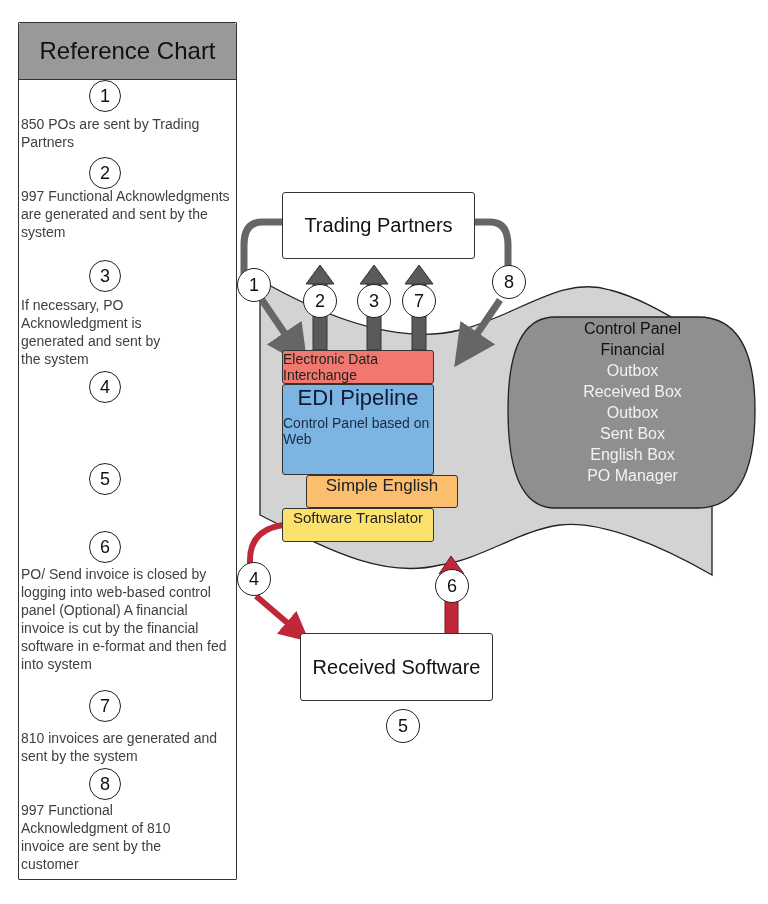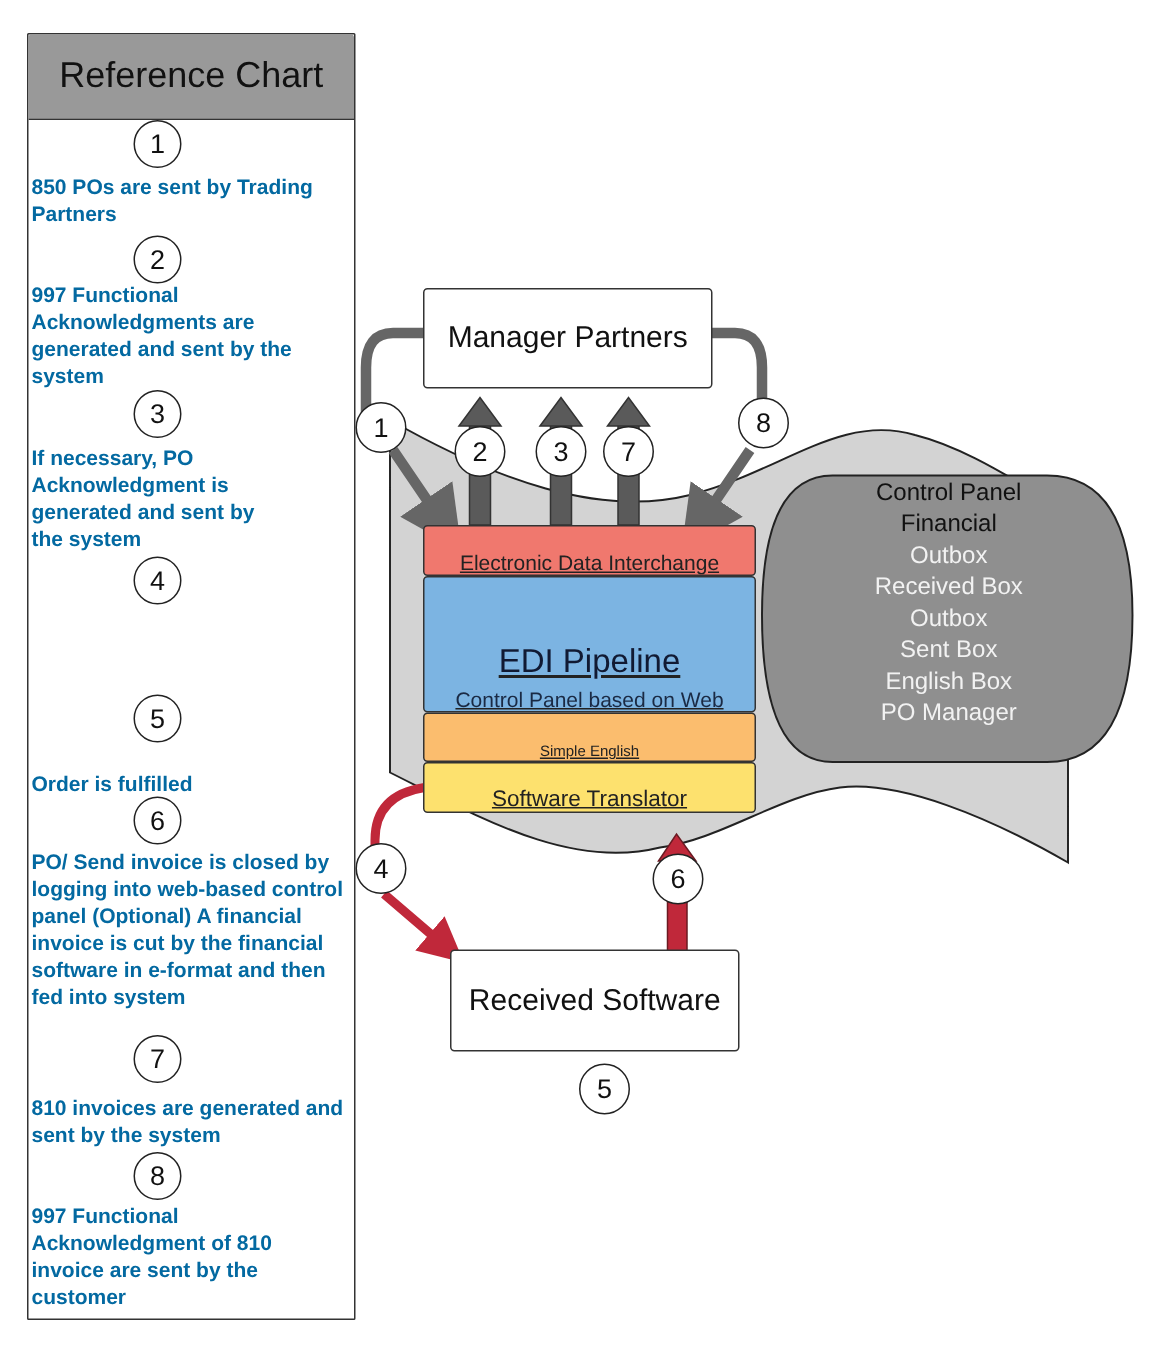--- a/index.html
+++ b/index.html
@@ -9,32 +9,32 @@
   
   .ref-panel { position: absolute; left: 18px; top: 22px; width: 219px; height: 858px;
                border: 1.5px solid #333; border-radius: 1px; background: #fff; box-sizing: border-box; }
   .ref-header { position: absolute; left: 0; top: 0; right: 0; height: 56px; background: #999999;
                 border-bottom: 1.5px solid #333; border-radius: 2px 2px 0 0;
                 display: flex; align-items: center; justify-content: center;
                 font-size: 24px; color: #111; }
   .ref-num { position: absolute; left: 70px; width: 32px; height: 32px; border: 1.4px solid #222;
              border-radius: 50%; background: #fff; display: flex; align-items: center; justify-content: center;
              font-size: 18px; box-sizing: border-box; }
-  .ref-text { position: absolute; left: 2px; width: 214px; font-size: 14px; line-height: 18px; color: #0369a1; font-weight: bold; }
+  .ref-text { position: absolute; left: 2px; width: 214px; font-size: 14px; line-height: 18px; color: #404040; }
 
   
   svg.diagram { position: absolute; left: 0; top: 0; }
   .box-label { position: absolute; display: flex; align-items: center; justify-content: center;
                text-align: center; box-sizing: border-box; }
   .num-circle { position: absolute; width: 34px; height: 34px; border: 1.4px solid #222; border-radius: 50%;
                 background: #fff; display: flex; align-items: center; justify-content: center;
                 font-size: 18px; box-sizing: border-box; }
-  .layer { position: absolute; left: 282px; width: 222px; border: 1.3px solid #333; border-radius: 3px;
-           box-sizing: border-box; display: flex; flex-direction: column; align-items: center; justify-content: flex-end;
-           color: #222; text-decoration: underline; }
+  .layer { position: absolute; left: 282px; width: 152px; border: 1.3px solid #333; border-radius: 3px;
+           box-sizing: border-box; display: flex; flex-direction: column; align-items: center; justify-content: flex-start;
+           color: #222; }
   .cp-title { color: #111; font-size: 16px; line-height: 21px; }
   .cp-item { color: #f2f2f2; font-size: 16px; line-height: 21px; }
 </style>
 </head>
 <body>
 
 <div class="ref-panel">
   <div class="ref-header">Reference Chart</div>
 
   <div class="ref-num" style="top:57px">1</div>
@@ -42,21 +42,20 @@
 
   <div class="ref-num" style="top:134px">2</div>
   <div class="ref-text" style="top:164px">997 Functional Acknowledgments are generated and sent by the system</div>
 
   <div class="ref-num" style="top:237px">3</div>
   <div class="ref-text" style="top:273px; width:160px">If necessary, PO Acknowledgment is generated and sent by the system</div>
 
   <div class="ref-num" style="top:348px">4</div>
 
   <div class="ref-num" style="top:440px">5</div>
-  <div class="ref-text" style="top:490px">Order is fulfilled</div>
 
   <div class="ref-num" style="top:508px">6</div>
   <div class="ref-text" style="top:542px">PO/ Send invoice is closed by logging into web-based control panel (Optional) A financial invoice is cut by the financial software in e-format and then fed into system</div>
 
   <div class="ref-num" style="top:667px">7</div>
   <div class="ref-text" style="top:706px">810 invoices are generated and sent by the system</div>
 
   <div class="ref-num" style="top:745px">8</div>
   <div class="ref-text" style="top:778px; width:170px">997 Functional Acknowledgment  of 810 invoice are sent by the customer</div>
 </div>
@@ -95,31 +94,31 @@
 
   <g>
     <rect x="445" y="572" width="13" height="62" fill="#c0283a" stroke="#6a1a22" stroke-width="1"></rect>
     <path d="M439,574 L451,556 L464,574 Z" fill="#c0283a" stroke="#6a1a22" stroke-width="1"></path>
   </g>
 
   <path d="M555,317 L698,317 Q755,317 755,410 Q755,508 698,508 L555,508 Q508,508 508,410 Q508,317 555,317 Z" fill="#8f8f8f" stroke="#222" stroke-width="1.3"></path>
 </svg>
 
 <div class="box-label" style="left:282px; top:192px; width:193px; height:67px; border:1.4px solid #333; border-radius:3px; background:#fff; font-size:20px;">
-  <span>Manager Partners</span>
+  <span>Trading Partners</span>
 </div>
 
 <div class="layer" style="top:350px; height:34px; background:#f0786e; font-size:14px;">
   <span>Electronic Data Interchange</span>
 </div>
 <div class="layer" style="top:384px; height:91px; background:#7cb4e2;">
   <span style="font-size:22px; color:#111a33;">EDI Pipeline</span>
   <span style="font-size:14px; color:#1a2a44; margin-top:4px;">Control Panel based on Web</span>
 </div>
-<div class="layer" style="top:475px; height:33px; background:#fbbd6e; font-size:10px;">
+<div class="layer" style="top:475px; height:33px; background:#fbbd6e; font-size:17px;margin-left:24px;">
   <span>Simple English</span>
 </div>
 <div class="layer" style="top:508px; height:34px; background:#fde16e; font-size:15px;">
   <span>Software Translator</span>
 </div>
 
 <div class="box-label" style="left:540px; top:318px; width:185px; flex-direction:column; justify-content:flex-start;">
   <span class="cp-title">Control Panel</span>
   <span class="cp-title">Financial</span>
   <span class="cp-item">Outbox</span>

